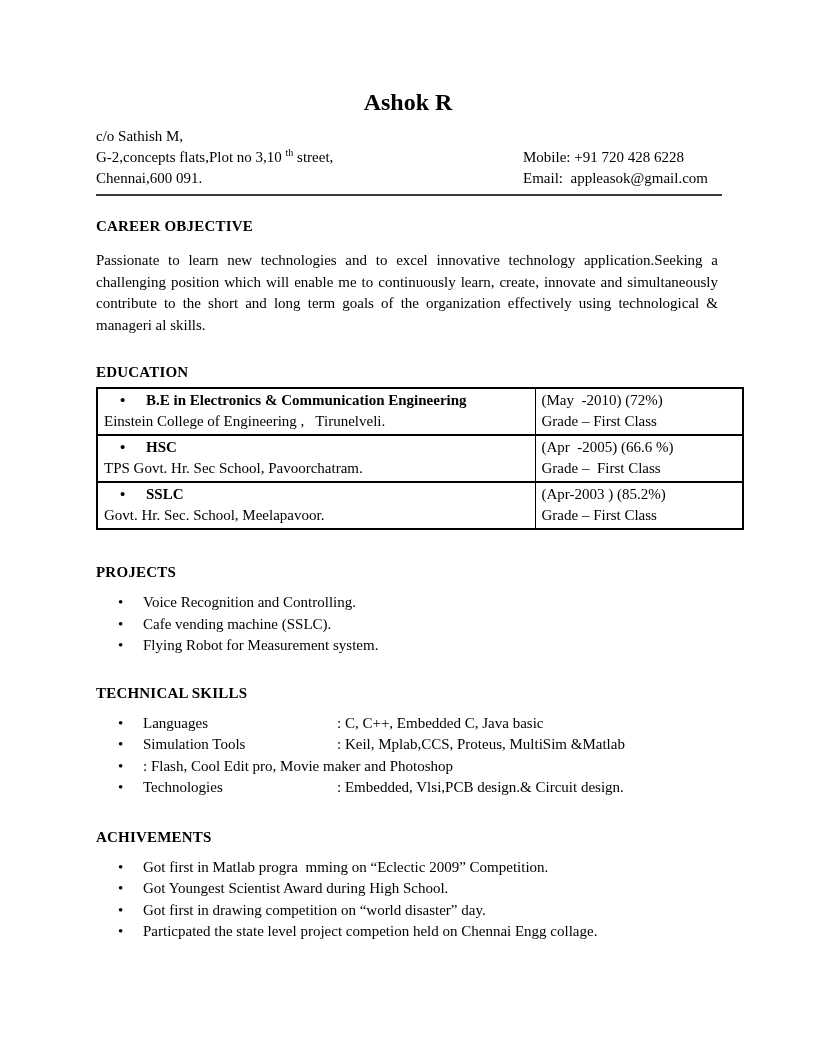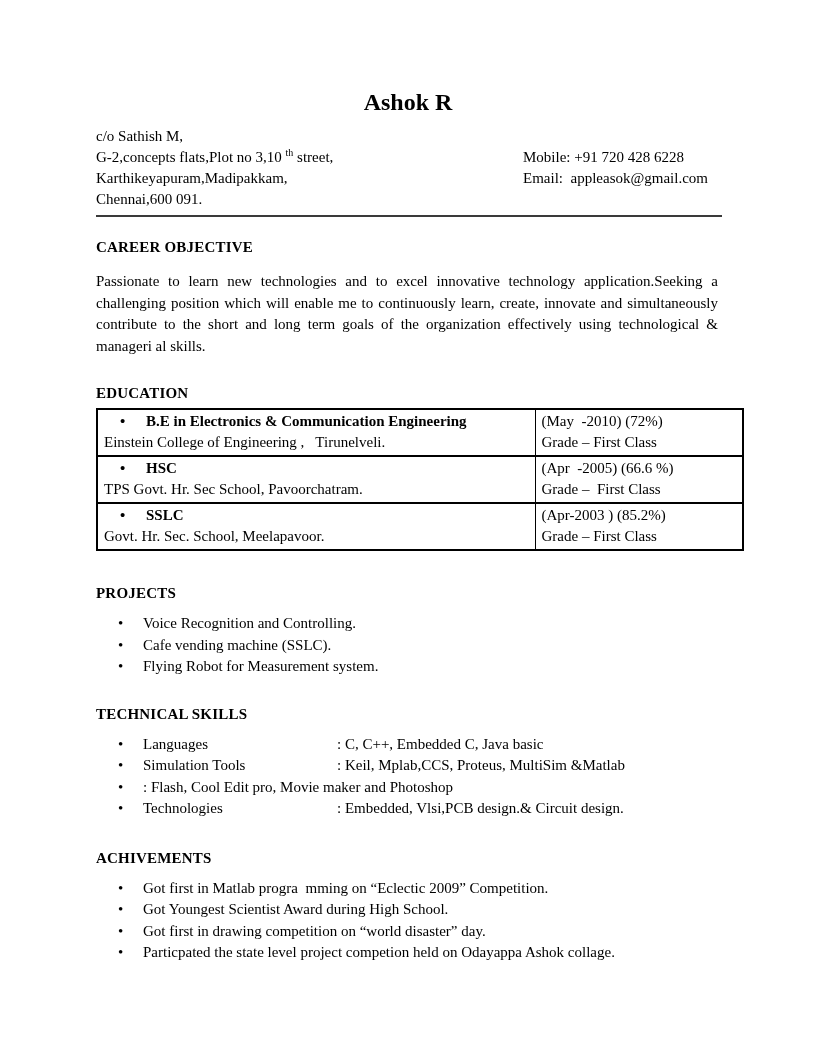--- a/index.html
+++ b/index.html
@@ -85,21 +85,20 @@
 <body>
 
 <div class="page">
 
   <h1 class="doc-title">Ashok R</h1>
 
   <div class="contact">
     <div class="contact-left">
       <div class="pre">c/o Sathish M,</div>
       <div><span class="pre">G-2,concepts flats,Plot no 3,10 </span><sup class="ord">th</sup><span class="pre"> street,</span></div>
-      <div class="pre">Karthikeyapuram,Madipakkam,</div>
       <div class="pre">Chennai,600 091.</div>
     </div>
     <div class="contact-right">
       <div class="pre">Mobile: +91 720 428 6228</div>
       <div class="pre">Email:  appleasok@gmail.com</div>
     </div>
   </div>
 
   <hr class="rule">
 
@@ -190,17 +189,17 @@
     <li>
         <span class="blt2"></span>
         <span class="pre">Got Youngest Scientist Award during High School.</span>
       </li>
     <li>
         <span class="blt2"></span>
         <span class="pre">Got first in drawing competition on “world disaster” day.</span>
       </li>
     <li>
         <span class="blt2"></span>
-        <span class="pre">Particpated the state level project competion held on Odayappa Ashok collage.</span>
+        <span class="pre">Particpated the state level project competion held on Chennai Engg collage.</span>
       </li>
   </ul>
 
 </div>
 
 </body></html>

